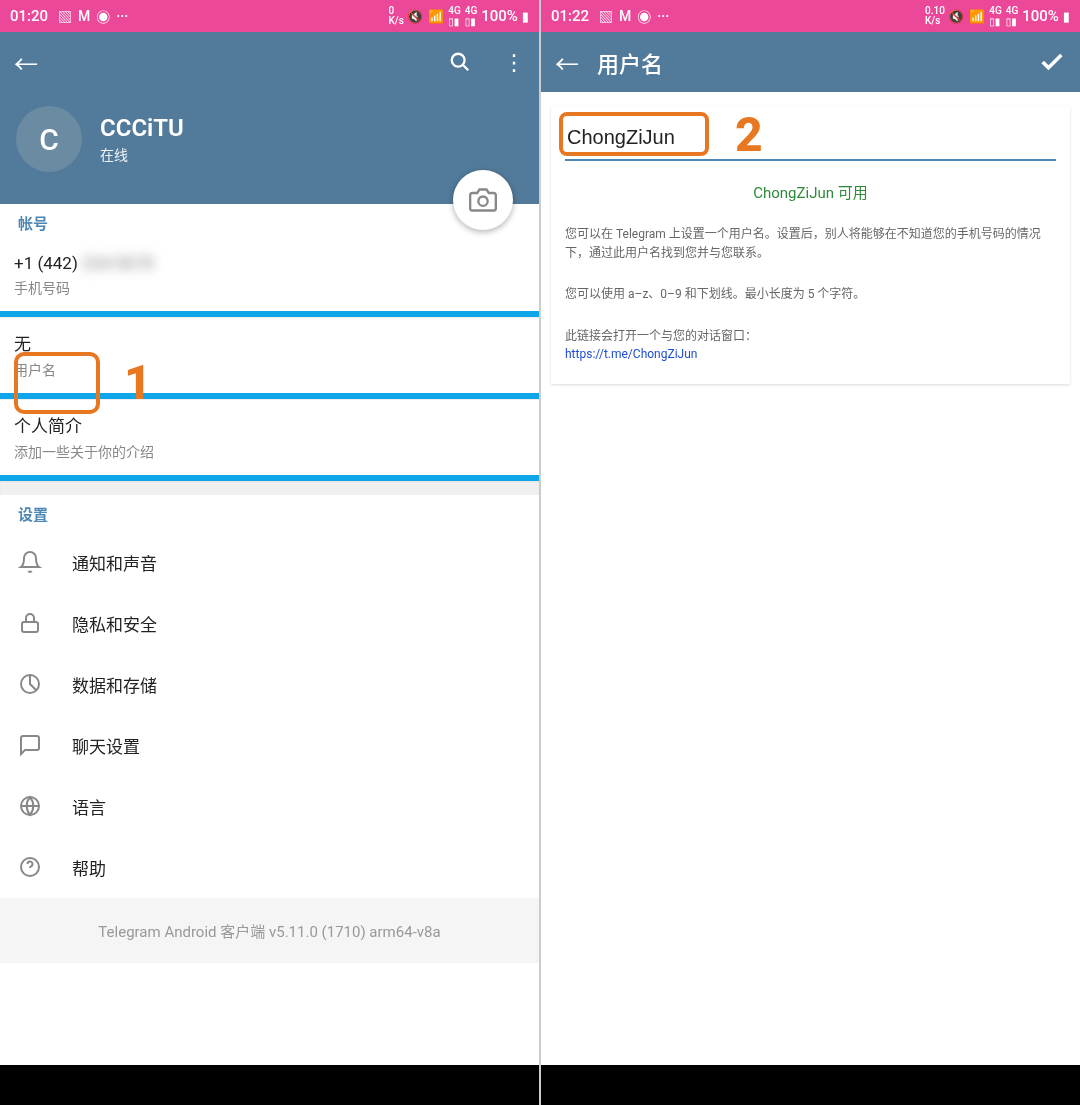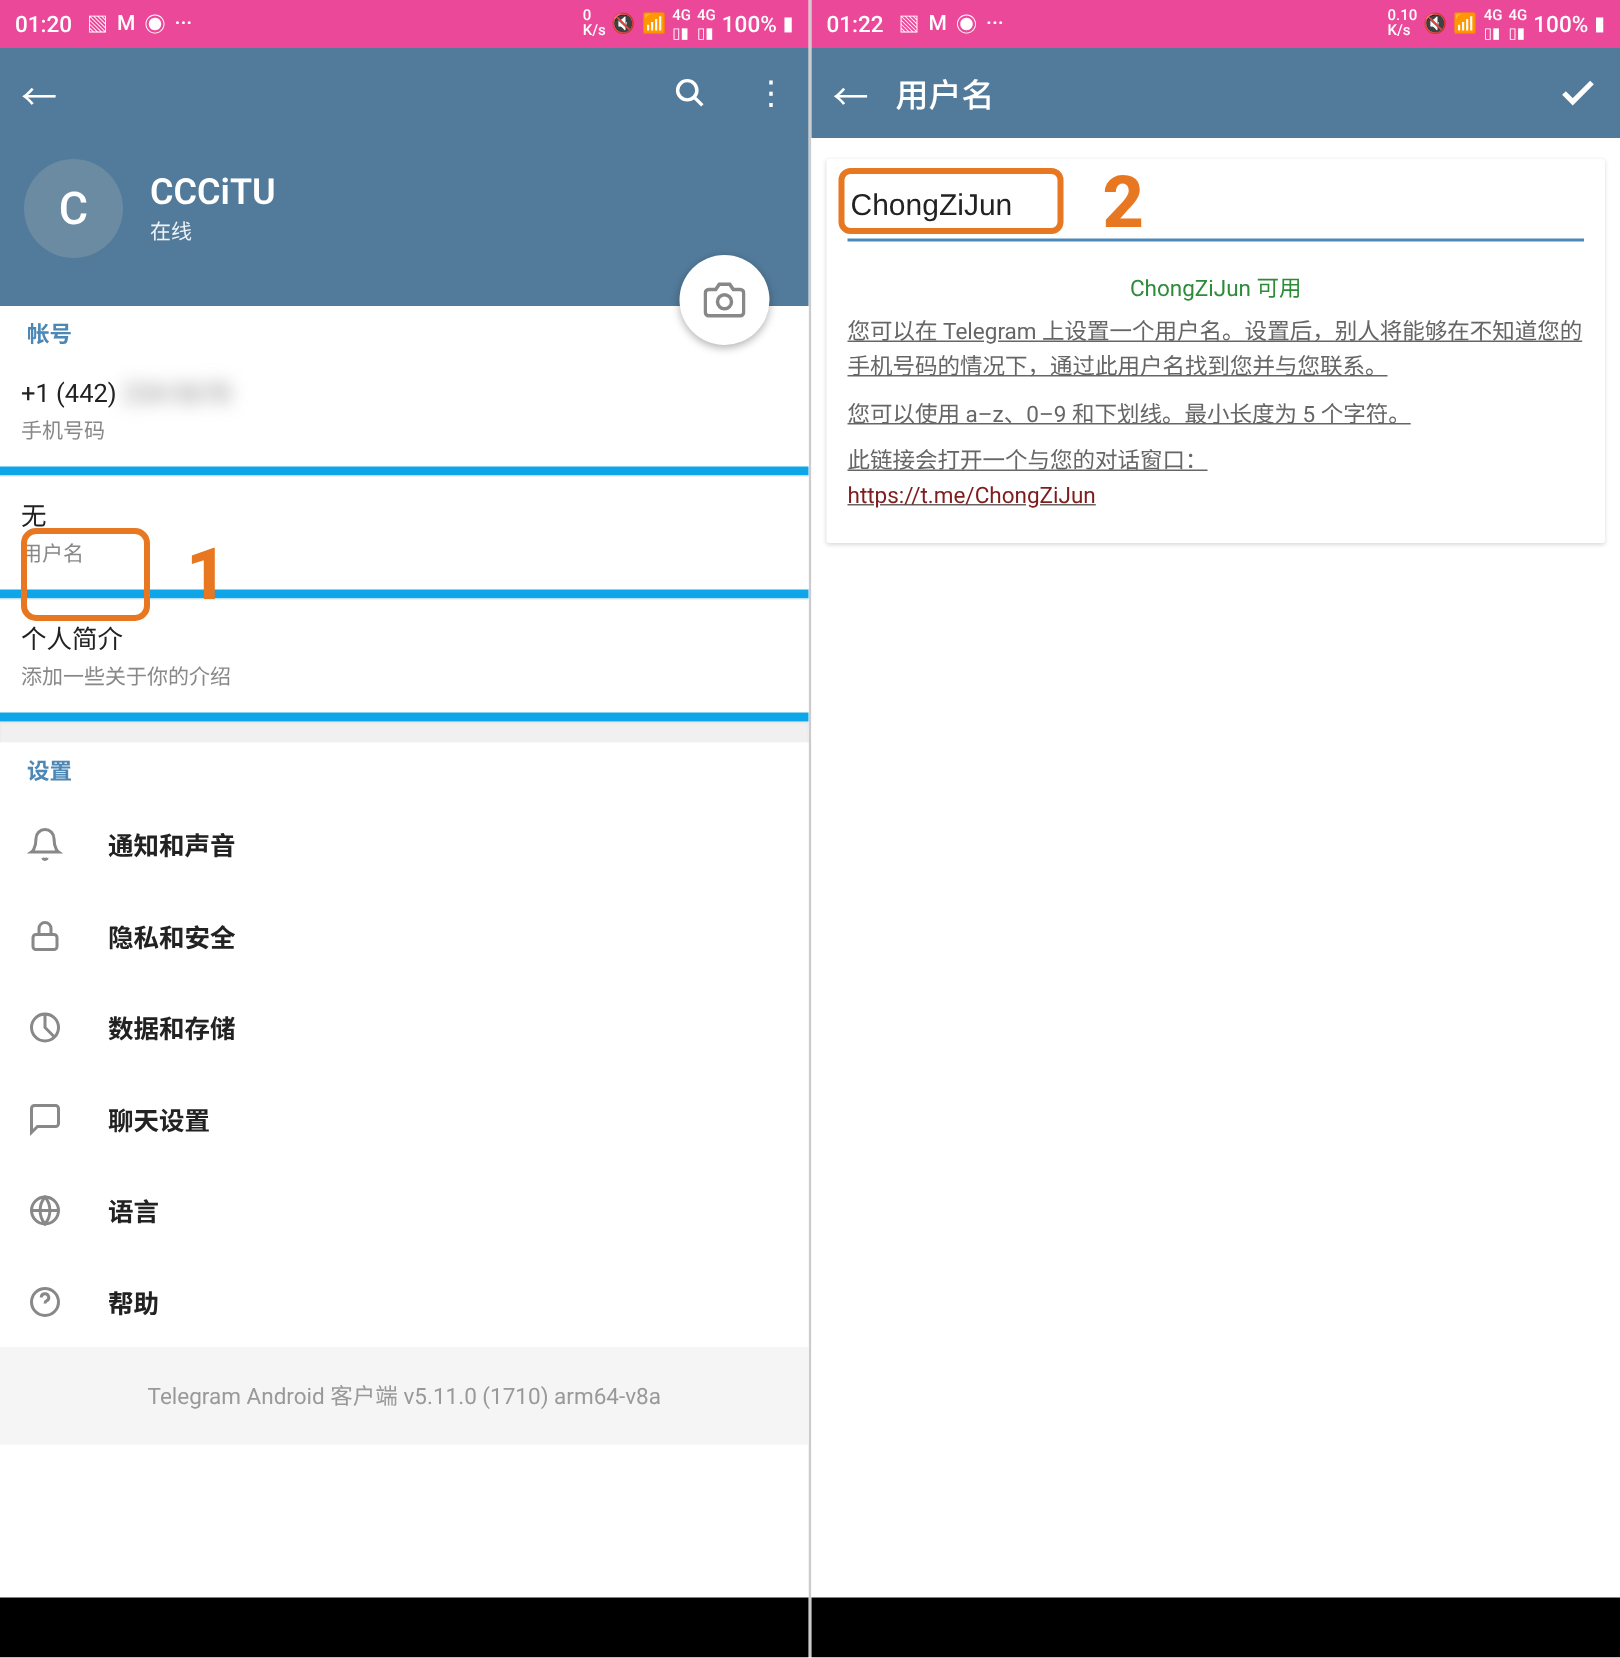--- a/index.html
+++ b/index.html
@@ -82,23 +82,23 @@
     padding: 12px 18px 14px 14px;
     border-bottom: 6px solid #0ea5e9;
     position:relative;
   }
   .list-item + .list-item { border-top:1px solid #eee;}
   .li-primary { font-size:17px; color:#222;}
   .li-sub { font-size:14px; color:#888; margin-top:4px;}
   .blur { filter: blur(6px); display:inline-block; color:#777;}
   .divider { height:14px; background:#f0f0f0; box-shadow: inset 0 1px 2px rgba(0,0,0,.05);}
   .setting-row {
-    display:flex; align-items:center; gap:26px;
+    display:flex; gap:26px;
     padding: 18px 18px;
-    font-size:17px; color:#222;font-weight:bold;
+    font-size:17px; color:#222;
   }
   .setting-row + .setting-row { }
   .setting-icon { width:28px; text-align:center; color:#888; font-size:22px;}
   .footer-version {
     text-align:center; color:#999; font-size:15px;
     padding: 22px 10px; background:#f5f5f5; flex-shrink:0;
   }
   .navbar {
     height: 40px; background:#000;
     margin-top:auto;
@@ -134,22 +134,22 @@
     position:absolute; left:-6px; top:-8px;
     width:150px; height:44px;
     border:4px solid #E87722; border-radius:8px;
     pointer-events:none;
   }
   .anno2-num {
     position:absolute; left:170px; top:-14px;
     color:#E87722; font-size:48px; font-weight:800;
   }
   .avail { color:#2E8B3A; font-size:15px; margin-top:16px;text-align:center;}
-  .desc { color:#666; font-size:15px; line-height:1.55; margin-top:8px;text-decoration:underline;}
-  .desc a { color:#7f1d1d; text-decoration:none;text-align:right;}
+  .desc { color:#666; font-size:12px; line-height:1.55; margin-top:23px;}
+  .desc a { color:#1d4ed8; text-decoration:none;text-align:right;}
   .check { font-size:26px; color:#fff;}
   svg { display:block;}
 </style>
 </head>
 <body>
 
 <div class="phone">
 
   <div class="statusbar">
     <span class="time">01:20</span>

